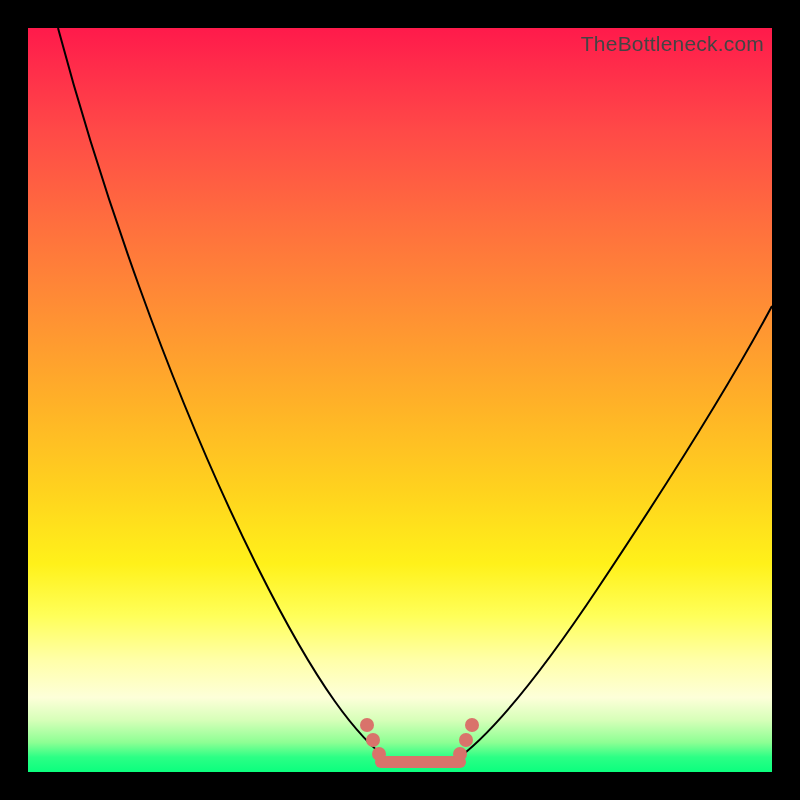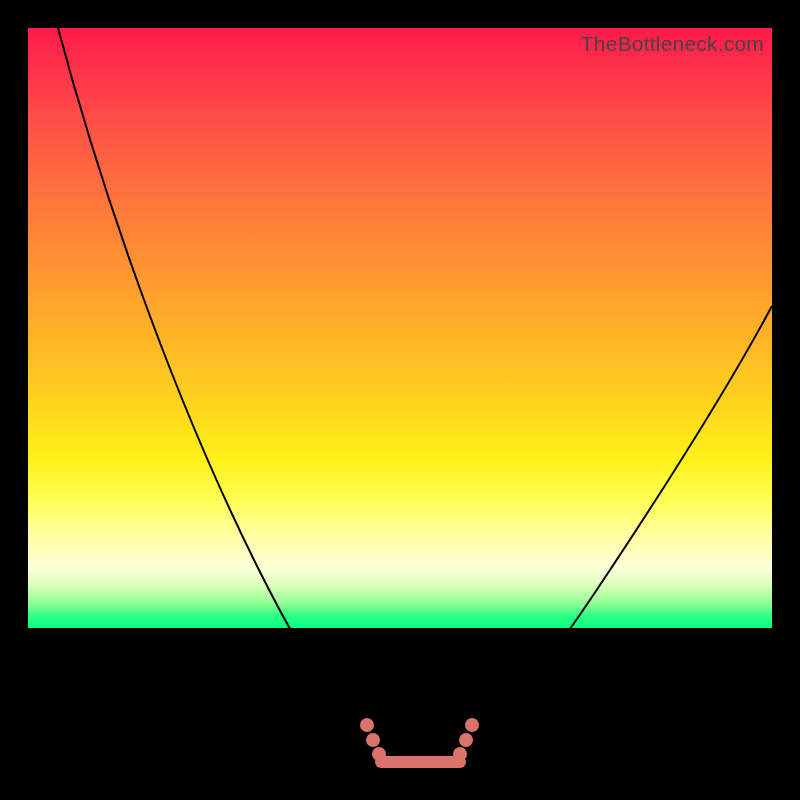--- a/index.html
+++ b/index.html
@@ -15,21 +15,21 @@
     position: relative;
     width: 800px;
     height: 800px;
     background: #000;
   }
   .plot-area {
     position: absolute;
     left: 28px;
     top: 28px;
     width: 744px;
-    height: 600px;
+    height: 744px;
     
     background: linear-gradient(
       to bottom,
       #ff1a4b 0%,
       #ff2f4a 6%,
       #ff4a47 14%,
       #ff6e3e 26%,
       #ff8f34 38%,
       #ffb028 50%,
       #ffd21e 62%,

